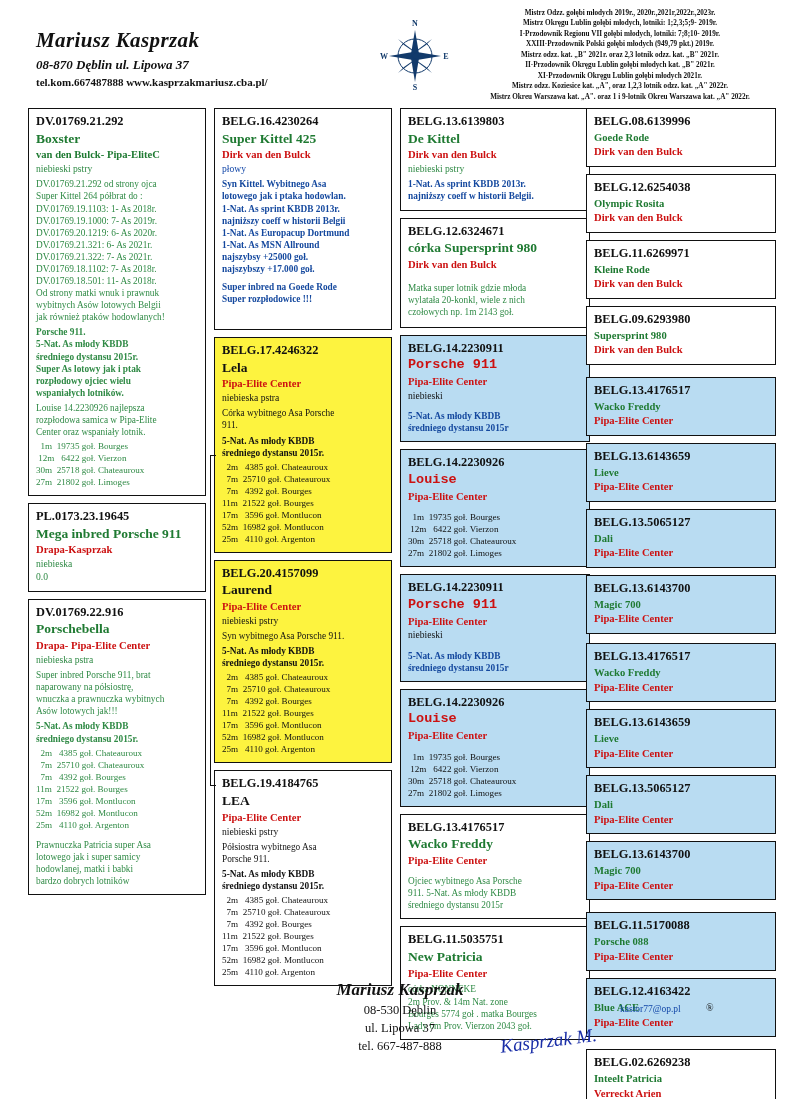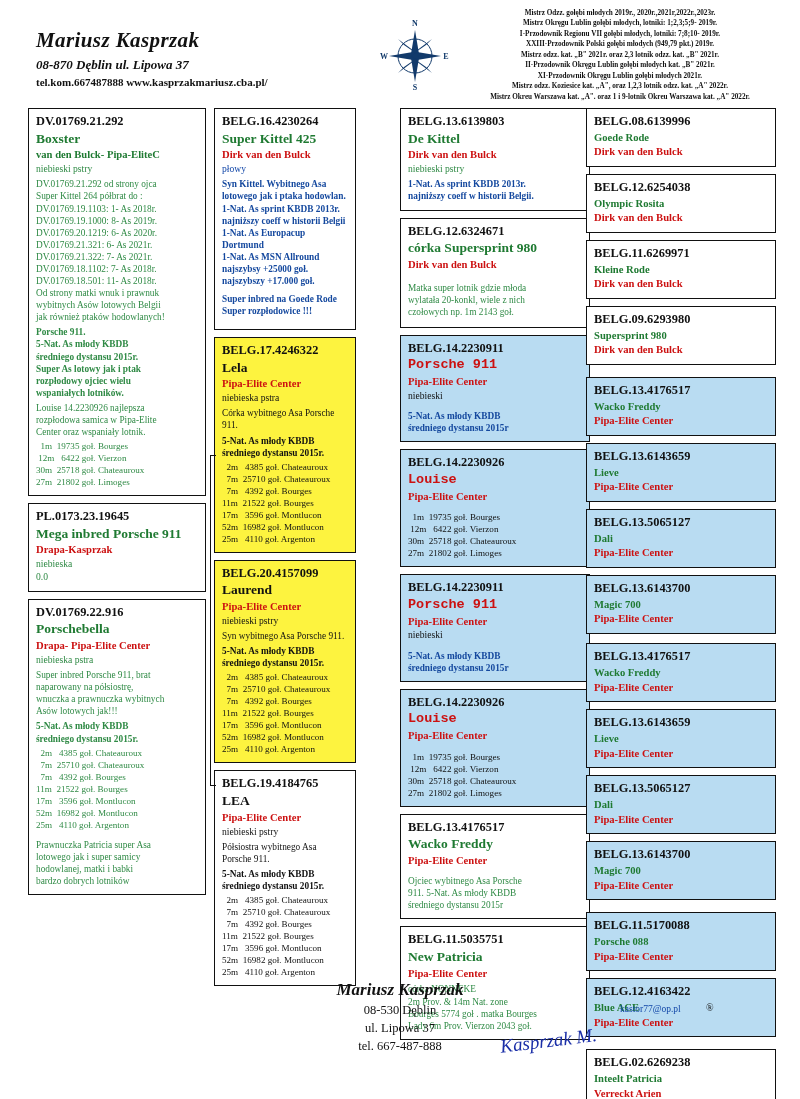--- a/index.html
+++ b/index.html
@@ -26,21 +26,21 @@
   .compass{position:absolute;left:378px;top:16px;width:74px;height:74px;}
 
   .titles{position:absolute;left:455px;top:8px;width:330px;font-size:7.2px;line-height:1.45;
     font-weight:bold;color:#111;text-align:center;}
   .titles div{white-space:nowrap;overflow:hidden;text-overflow:ellipsis;}
 
   
   .grid{position:absolute;left:28px;top:108px;width:748px;}
   .col{position:absolute;top:0;}
   .c1{left:0px;width:178px;}
-  .c2{left:186px;width:142px;}
+  .c2{left:186px;width:178px;}
   .c3{left:372px;width:190px;}
   .c4{left:558px;width:190px;}
 
   .card{
     border:1.6px solid #111;
     background:#fff;
     padding:5px 7px 7px 7px;
     margin-bottom:7px;
     box-sizing:border-box;
   }
@@ -129,21 +129,21 @@
 
       <div class="card">
         <div class="ring">DV.01769.21.292</div>
         <div class="nm green">Boxster</div>
         <div class="sub green">van den Bulck- Pipa-EliteC</div>
         <div class="plain green">niebieski pstry</div>
         <div class="body green">
           <div>DV.01769.21.292 od strony ojca</div>
           <div>Super Kittel 264 półbrat do :</div>
           <div>DV.01769.19.1103: 1- As 2018r.</div>
-          <div>DV.01769.19.1000: 8- As 2019r.</div>
+          <div>DV.01769.19.1000: 7- As 2019r.</div>
           <div>DV.01769.20.1219: 6- As 2020r.</div>
           <div>DV.01769.21.321:  6- As 2021r.</div>
           <div>DV.01769.21.322:  7- As 2021r.</div>
           <div>DV.01769.18.1102: 7- As 2018r.</div>
           <div>DV.01769.18.501: 11- As 2018r.</div>
           <div>Od strony matki wnuk i prawnuk</div>
           <div>wybitnych Asów lotowych Belgii</div>
           <div>jak również ptaków hodowlanych!</div>
         </div>
         <div class="body green bold">

